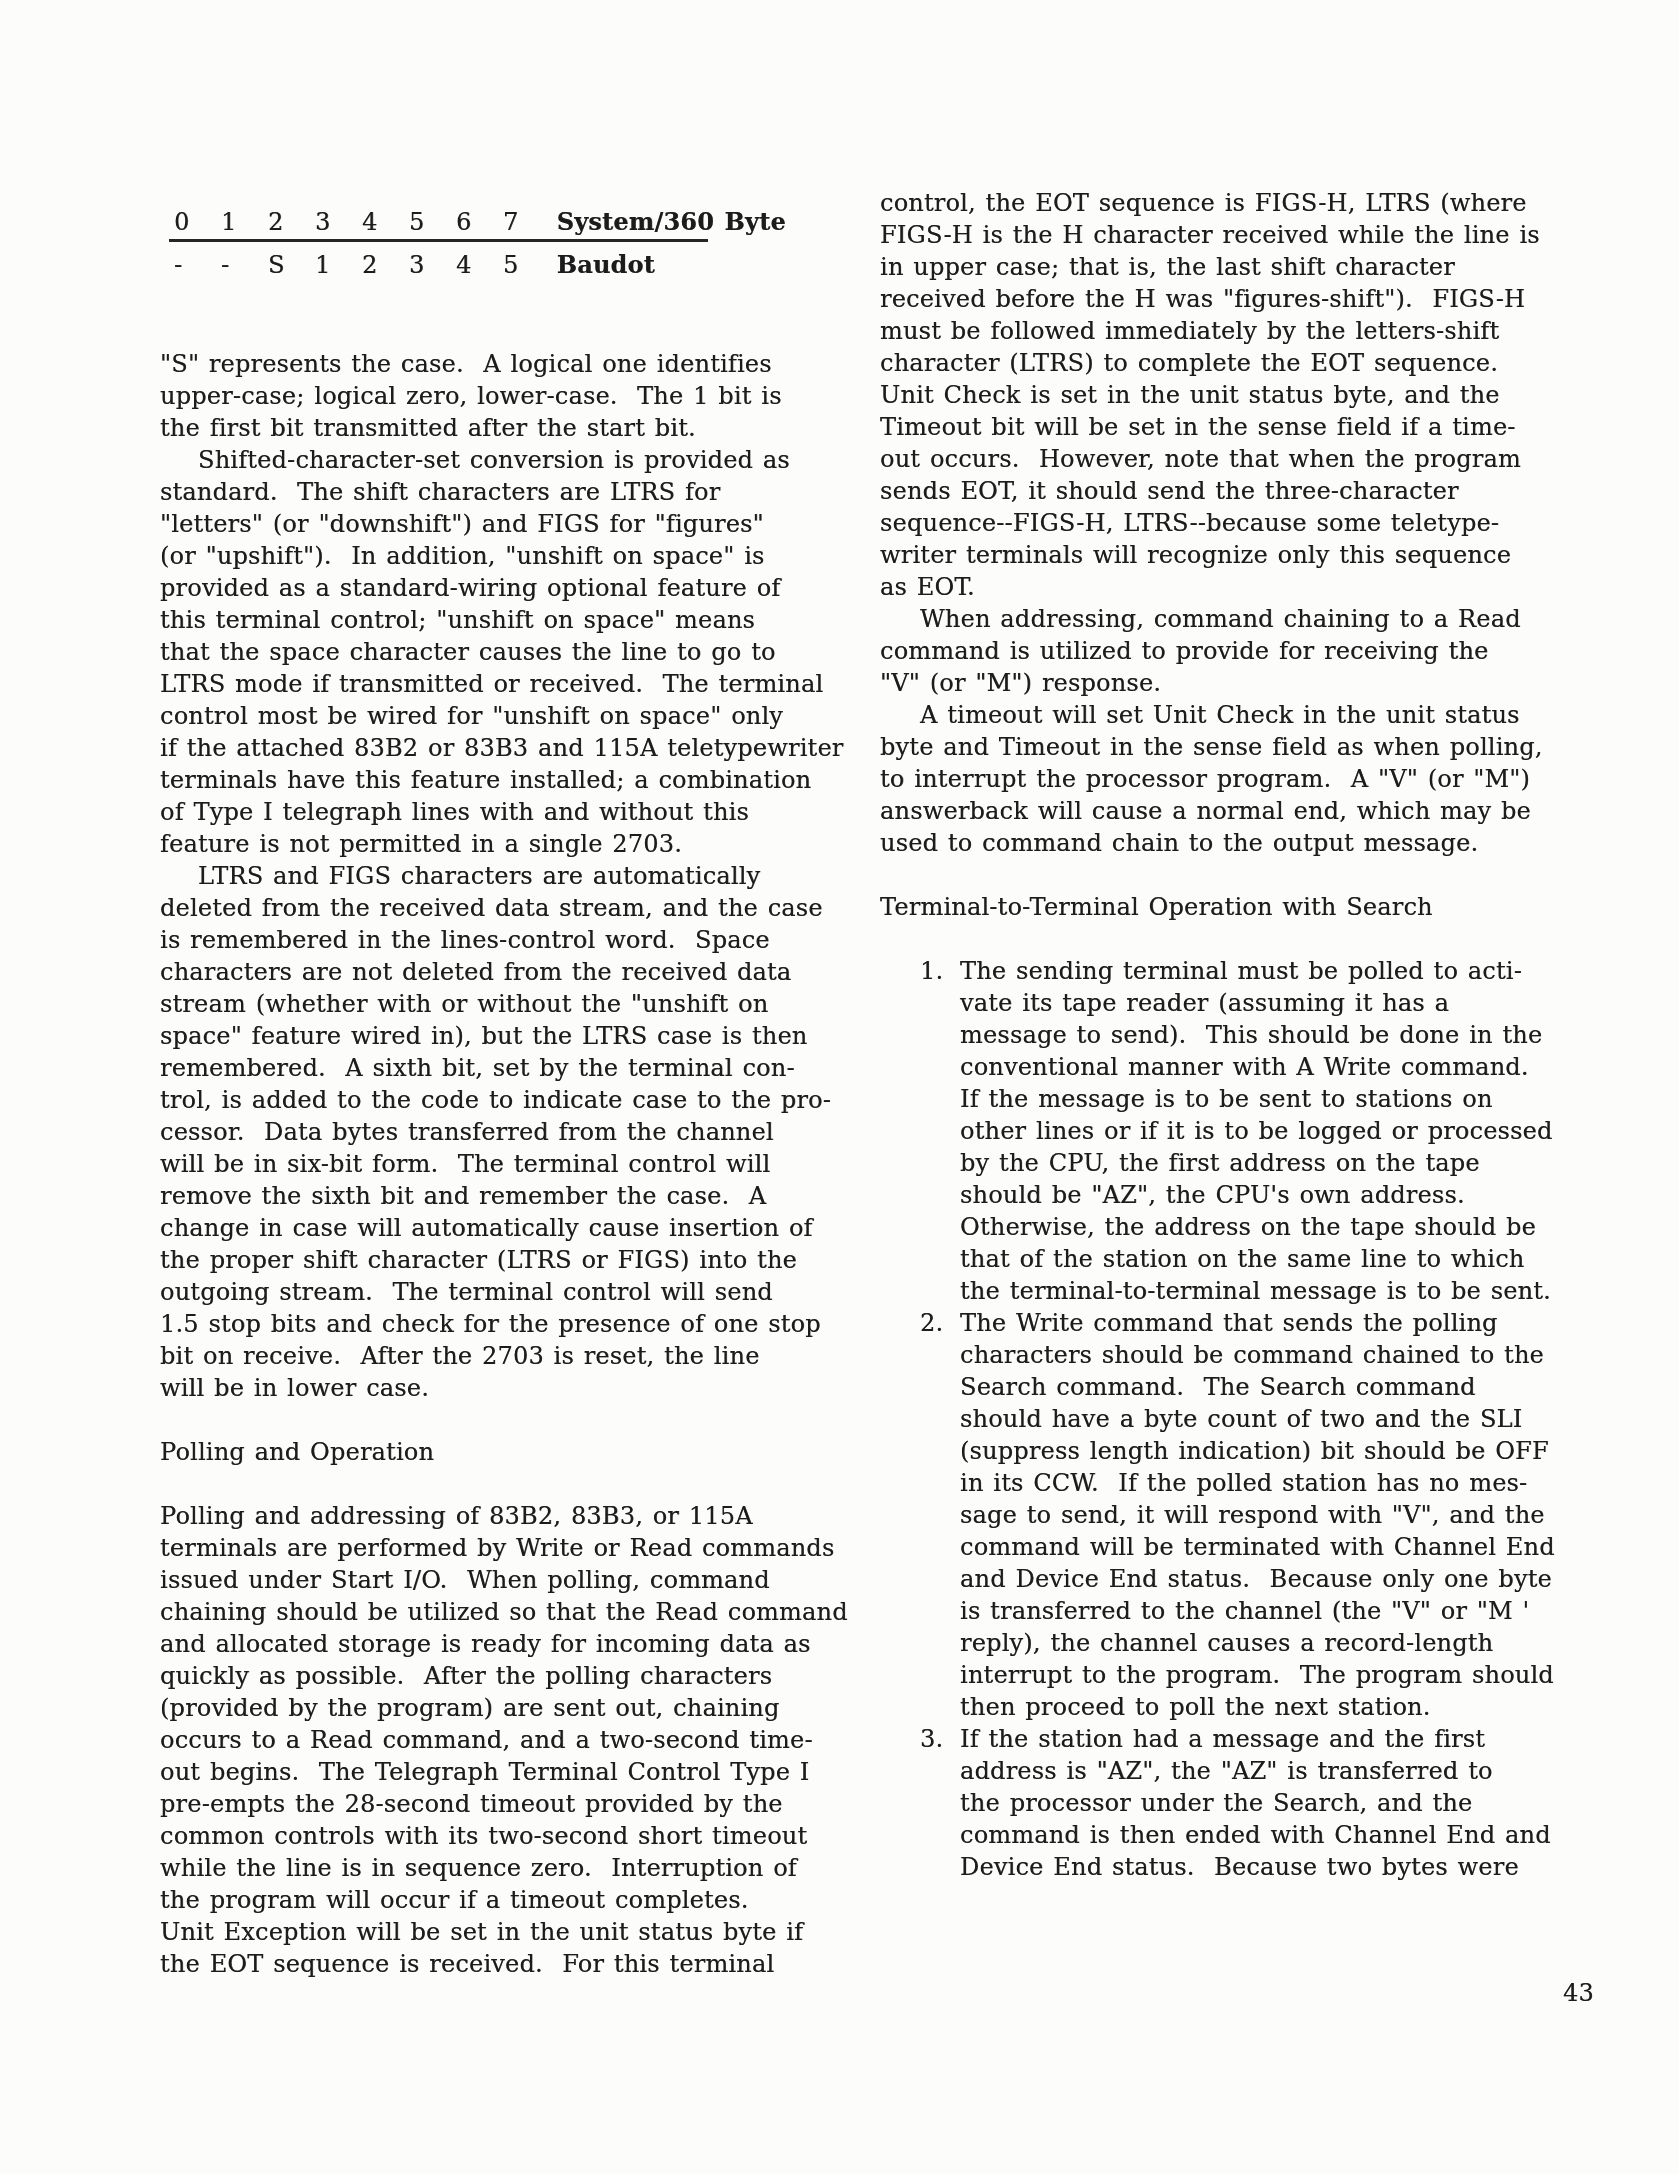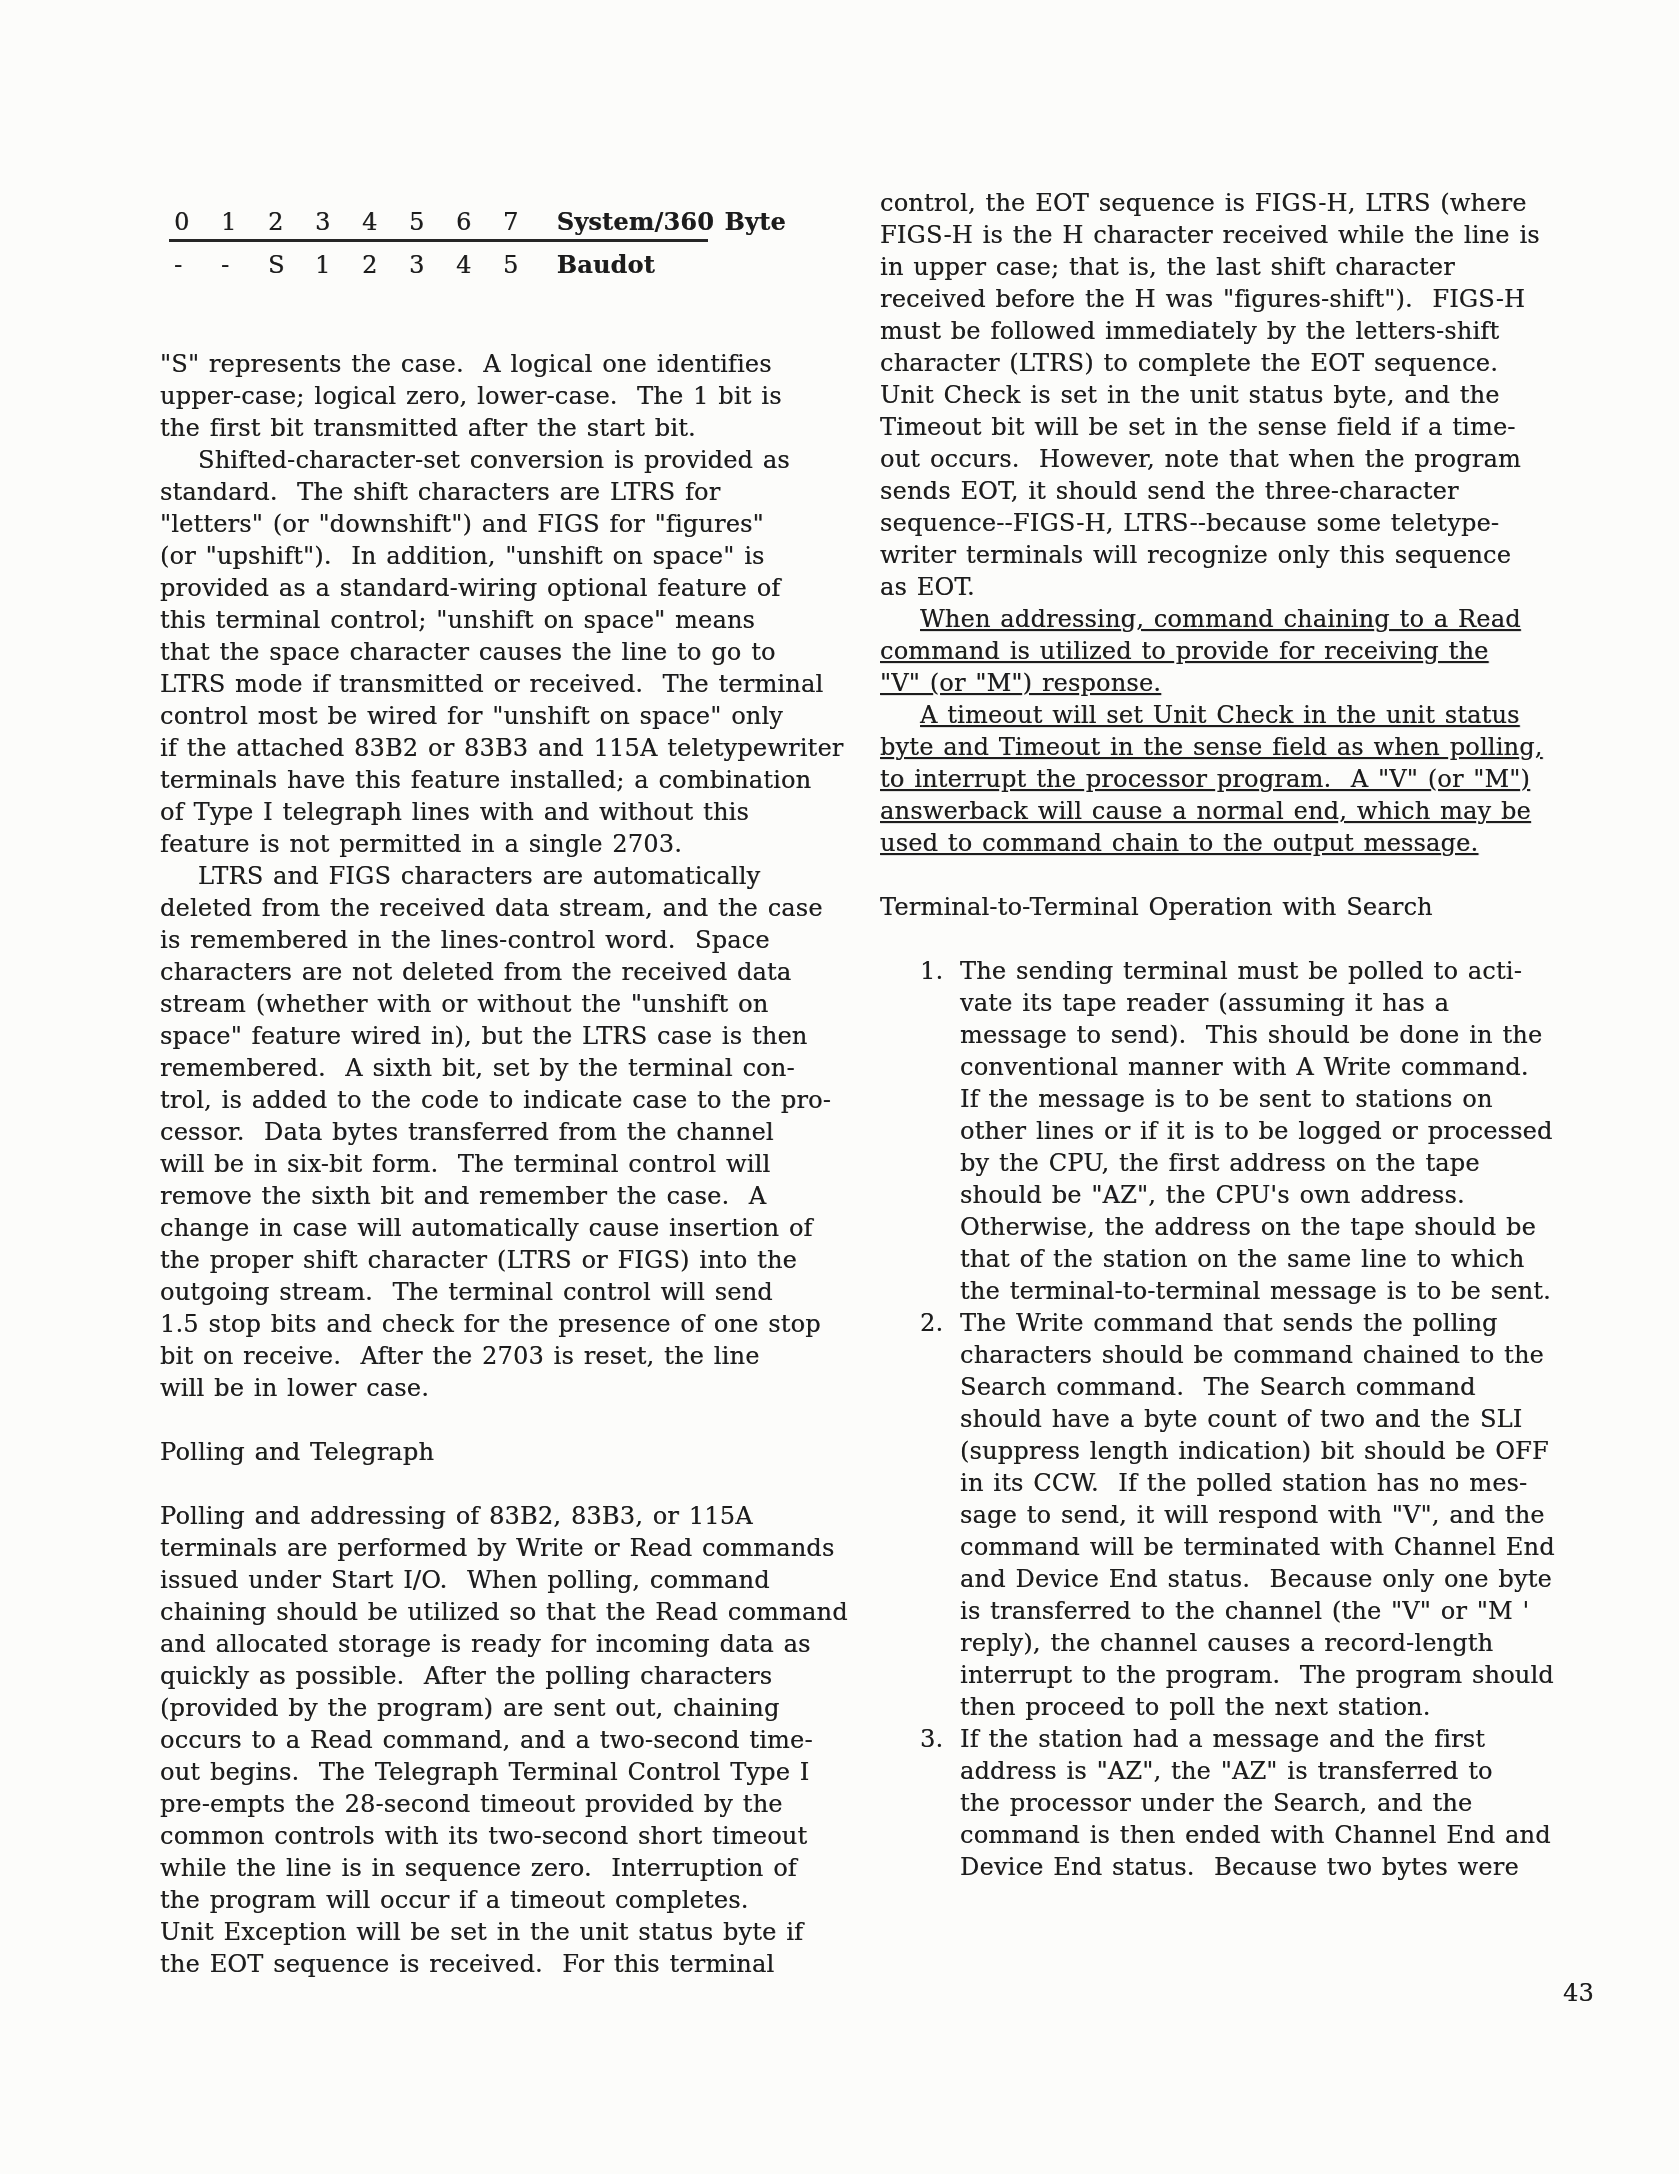--- a/index.html
+++ b/index.html
@@ -16,21 +16,21 @@
     word-spacing:1.9px;
     text-shadow:0.3px 0.2px 0 rgba(25,25,25,0.65);
     overflow:hidden;
   }
   .col { position:absolute; }
   .col-left  { left:160px; top:200px; width:665px; }
   .col-right { left:880px; top:187px; width:718px; }
 
   .para { white-space:pre; }
   .para.indent-l { text-indent:38px; }
-  .para.indent-r { text-indent:40px;text-decoration:underline; }
+  .para.indent-r { text-indent:40px; }
   .para.after-table { margin-top:67px; }
 
   .heading { margin:32px 0; white-space:pre; }
 
   
   .bit-table { margin-left:9.4px; width:539px; }
   .trow { display:flex; align-items:flex-end; height:36px; }
   .trow.header { border-bottom:3.8px solid #262626; height:38px; padding-bottom:0.9px; }
   .trow.values { margin-top:2.8px; }
   .cell { width:47px; padding-left:4.7px; box-sizing:border-box; text-align:left; flex:0 0 auto; }
@@ -102,21 +102,21 @@
 trol, is added to the code to indicate case to the pro-
 cessor.  Data bytes transferred from the channel
 will be in six-bit form.  The terminal control will
 remove the sixth bit and remember the case.  A
 change in case will automatically cause insertion of
 the proper shift character (LTRS or FIGS) into the
 outgoing stream.  The terminal control will send
 1.5 stop bits and check for the presence of one stop
 bit on receive.  After the 2703 is reset, the line
 will be in lower case.</div>
-    <div class="heading">Polling and Telegraph</div>
+    <div class="heading">Polling and Operation</div>
     <div class="para">Polling and addressing of 83B2, 83B3, or 115A
 terminals are performed by Write or Read commands
 issued under Start I/O.  When polling, command
 chaining should be utilized so that the Read command
 and allocated storage is ready for incoming data as
 quickly as possible.  After the polling characters
 (provided by the program) are sent out, chaining
 occurs to a Read command, and a two-second time-
 out begins.  The Telegraph Terminal Control Type I
 pre-empts the 28-second timeout provided by the

